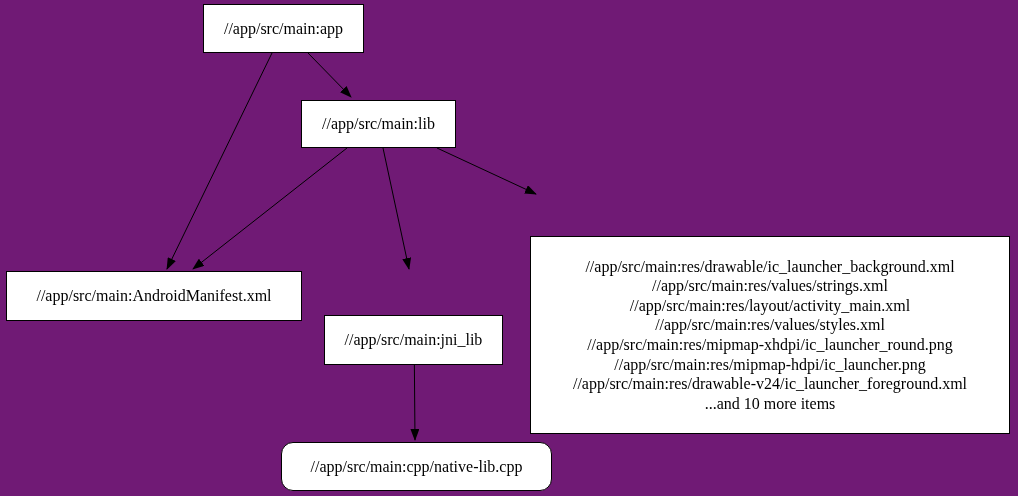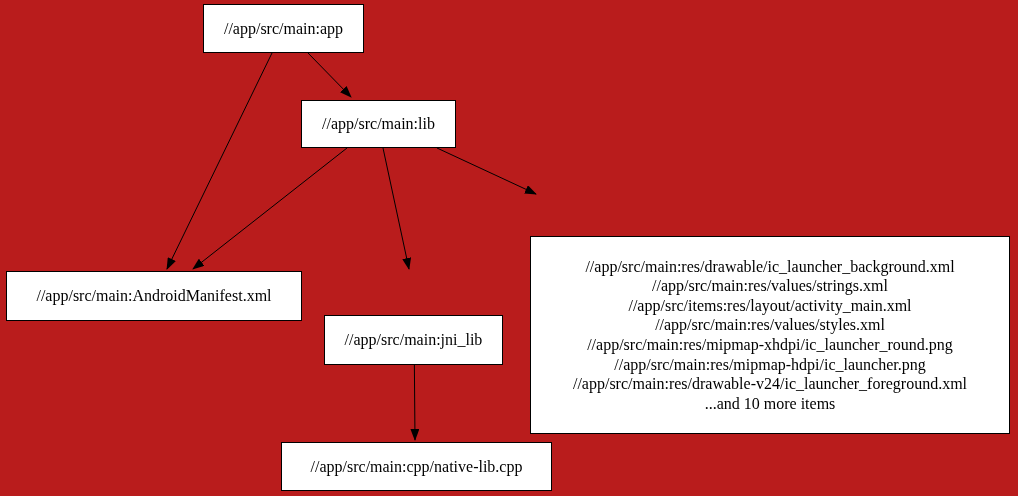--- a/index.html
+++ b/index.html
@@ -4,21 +4,21 @@
 <style>
   html, body {
     margin: 0;
     padding: 0;
     background: #ffffff;
   }
   #canvas {
     position: relative;
     width: 1018px;
     height: 496px;
-    background: #b91c1c;
+    background: #701a75;
     font-family: "Liberation Serif", "DejaVu Serif", serif;
     color: #000000;
     overflow: hidden;
   }
   #edges-layer {
     position: absolute;
     left: 0;
     top: 0;
     width: 1018px;
     height: 496px;
@@ -42,21 +42,21 @@
   }
   .node.multiline .line {
     white-space: nowrap;
   }
   
   #node-app      { left: 203px; top: 4px;   width: 161px; height: 49px; }
   #node-lib      { left: 301px; top: 100px; width: 155px; height: 48px; }
   #node-manifest { left: 6px;   top: 271px; width: 296px; height: 50px; }
   #node-jni-lib  { left: 324px; top: 271px; width: 179px; height: 50px; margin-top: 44px; }
   #node-res      { left: 530px; top: 196px; width: 480px; height: 198px; margin-top: 40px; }
-  #node-cpp      { left: 281px; top: 442px; width: 271px; height: 49px; }
+  #node-cpp      { left: 281px; top: 442px; width: 271px; height: 49px; border-radius: 12px; }
   .edge {
     stroke: #000000;
     stroke-width: 1;
   }
 </style>
 </head>
 <body>
 
 <div id="canvas">
 
@@ -86,21 +86,21 @@
     <span>//app/src/main:lib</span>
   </div>
 
   <div class="node" id="node-jni-lib">
     <span>//app/src/main:jni_lib</span>
   </div>
 
   <div class="node multiline" id="node-res">
     <div class="line">//app/src/main:res/drawable/ic_launcher_background.xml</div>
     <div class="line">//app/src/main:res/values/strings.xml</div>
-    <div class="line">//app/src/items:res/layout/activity_main.xml</div>
+    <div class="line">//app/src/main:res/layout/activity_main.xml</div>
     <div class="line">//app/src/main:res/values/styles.xml</div>
     <div class="line">//app/src/main:res/mipmap-xhdpi/ic_launcher_round.png</div>
     <div class="line">//app/src/main:res/mipmap-hdpi/ic_launcher.png</div>
     <div class="line">//app/src/main:res/drawable-v24/ic_launcher_foreground.xml</div>
     <div class="line">...and 10 more items</div>
   </div>
 
   <div class="node" id="node-cpp">
     <span>//app/src/main:cpp/native-lib.cpp</span>
   </div>

